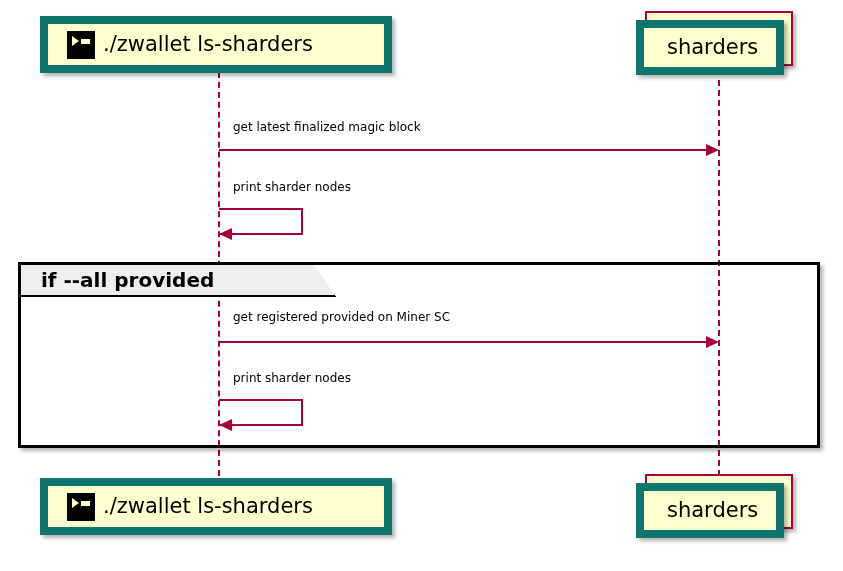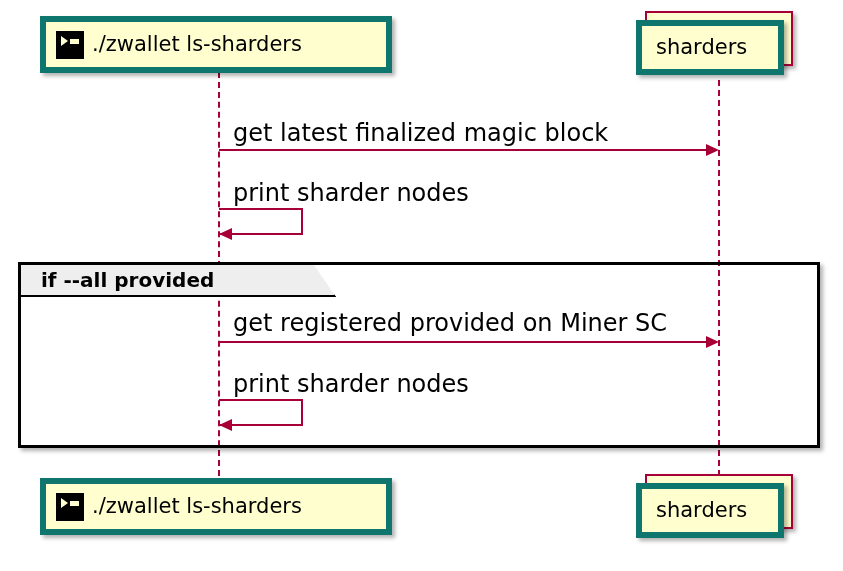--- a/index.html
+++ b/index.html
@@ -24,25 +24,26 @@
     width: 0;
     border-left: 2px dashed #A80036;
     z-index: 1;
   }
 
   
   .pbox {
     position: absolute;
     box-sizing: border-box;
     background: #FEFECE;
-    border: 6px solid #0f766e;
+    border: 8px solid #0f766e;
     z-index: 5;
     display: flex;
     align-items: center;
     box-shadow: 3px 3px 4px rgba(0,0,0,0.30);
+    padding-left: 9px;
   }
   .pbox-label {
     font-size: 21px;
     color: #000000;
     white-space: nowrap;
     line-height: 1;
   }
 
   
   .pbox-ghost {
@@ -103,21 +104,21 @@
     position: absolute;
     width: 0;
     height: 0;
     border-top: 6px solid transparent;
     border-bottom: 6px solid transparent;
     border-right: 13px solid #A80036;
     z-index: 3;
   }
   .msg-label {
     position: absolute;
-    font-size: 24px;
+    font-size: 12px;
     color: #000000;
     white-space: nowrap;
     z-index: 3;
     line-height: 1;
   }
 
   
   .self-loop {
     position: absolute;
     box-sizing: border-box;

